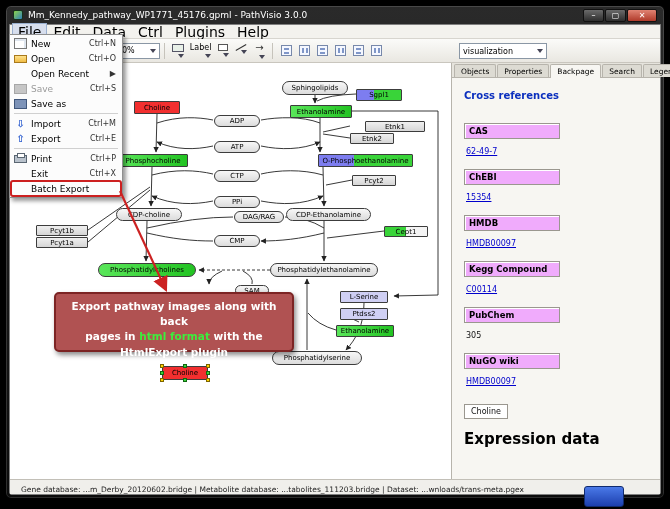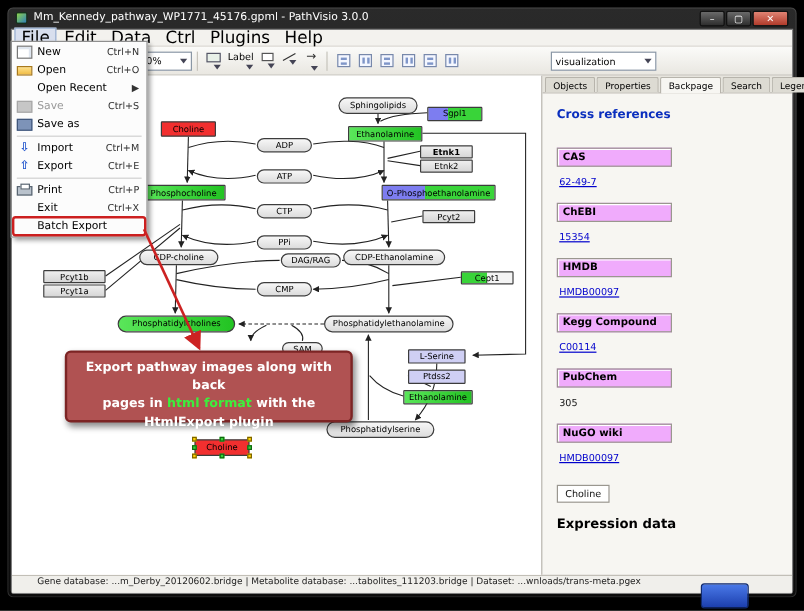--- a/index.html
+++ b/index.html
@@ -95,25 +95,25 @@
          background:#dddbd3; margin-right:1px; border-radius:2px 2px 0 0; }
   .tab.active { background:#f7f6f2; position:relative; top:1px; padding-bottom:2px; }
   .panel-body { flex:1; padding:8px 12px; overflow:hidden; background:#f7f6f2; }
   .bp-heading { color:#0b2fbe; font-weight:bold; font-size:10px; margin:4px 0 22px; }
   .bp-sec { margin-bottom:11px; }
   .bp-head { width:96px; font-size:8.5px; font-weight:bold; background:#f0abfc; border:1px solid #9a978f;
              padding:2px 4px; box-shadow:inset 1px 1px 0 #fff; }
   .bp-val { display:inline-block; margin:5px 2px 0; font-size:8px; color:#111; }
   .bp-val.link { color:#0000cc; text-decoration:underline; }
   .bp-val.boxed { border:1px solid #9a978f; background:#fff; padding:2px 6px; margin-left:0; text-decoration:none; }
-  .bp-footer { font-weight:bold; font-size:11px; margin-top:8px; }
+  .bp-footer { font-weight:bold; font-size:15px; margin-top:8px; }
 
   
   .statusbar { height:15px; border-top:1px solid #c2bfb7; background:#f0efeb; font-size:7.5px;
-               color:#222; display:flex; align-items:flex-start; padding:0 21px; white-space:nowrap; overflow:hidden; }
+               color:#222; display:flex; align-items:flex-end; padding:0 11px; white-space:nowrap; overflow:hidden; }
 
   
   .filemenu { position:absolute; left:9px; top:34px; width:114px; background:#fcfcfc;
               border:1px solid #8f8f8f; box-shadow:3px 3px 4px rgba(0,0,0,.4); z-index:40;
               font-size:9px; padding:1px; }
   .fitem { height:15px; display:flex; align-items:center; padding:0 5px 0 3px; position:relative; }
   .fitem.disabled { color:#9a9a9a; }
   .fitem.highlight { outline:2px solid #cc1f1f; outline-offset:-1px; border-radius:2px; }
   .mico { width:13px; height:12px; margin-right:4px; display:flex; align-items:center; justify-content:center; flex:0 0 13px; }
   .mlabel { }
@@ -274,21 +274,21 @@
             </div>
             <div class="node box f-red" style="left: 124px; top: 38px; width: 46px; height: 13px;">
               <span>Choline</span>
             </div>
             <div class="node box f-green" style="left: 280px; top: 42px; width: 62px; height: 13px;">
               <span>Ethanolamine</span>
             </div>
             <div class="node oval f-gray" style="left: 204px; top: 52px; width: 46px; height: 12px;">
               <span>ADP</span>
             </div>
-            <div class="node box f-plain" style="left: 340px; top: 58px; width: 44px; height: 11px; font-weight: bold;">
+            <div class="node box f-plain" style="left: 355px; top: 58px; width: 60px; height: 11px;">
               <span>Etnk1</span>
             </div>
             <div class="node box f-plain" style="left: 340px; top: 70px; width: 44px; height: 11px;">
               <span>Etnk2</span>
             </div>
             <div class="node oval f-gray" style="left: 204px; top: 78px; width: 46px; height: 12px;">
               <span>ATP</span>
             </div>
             <div class="node box f-green" style="left: 108px; top: 91px; width: 70px; height: 13px;">
               <span>Phosphocholine</span>

